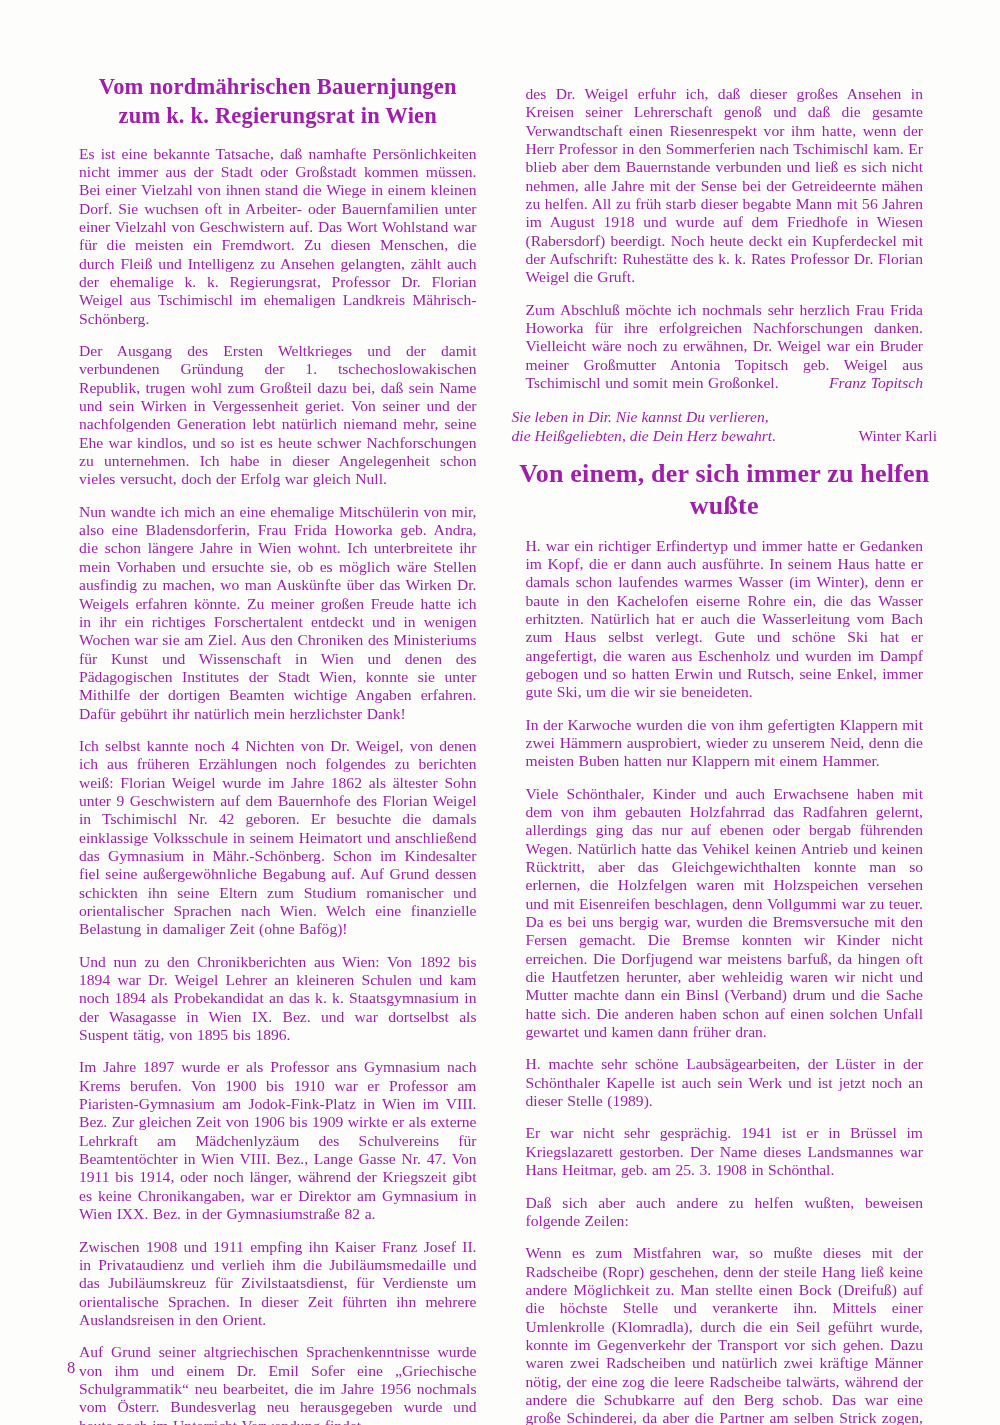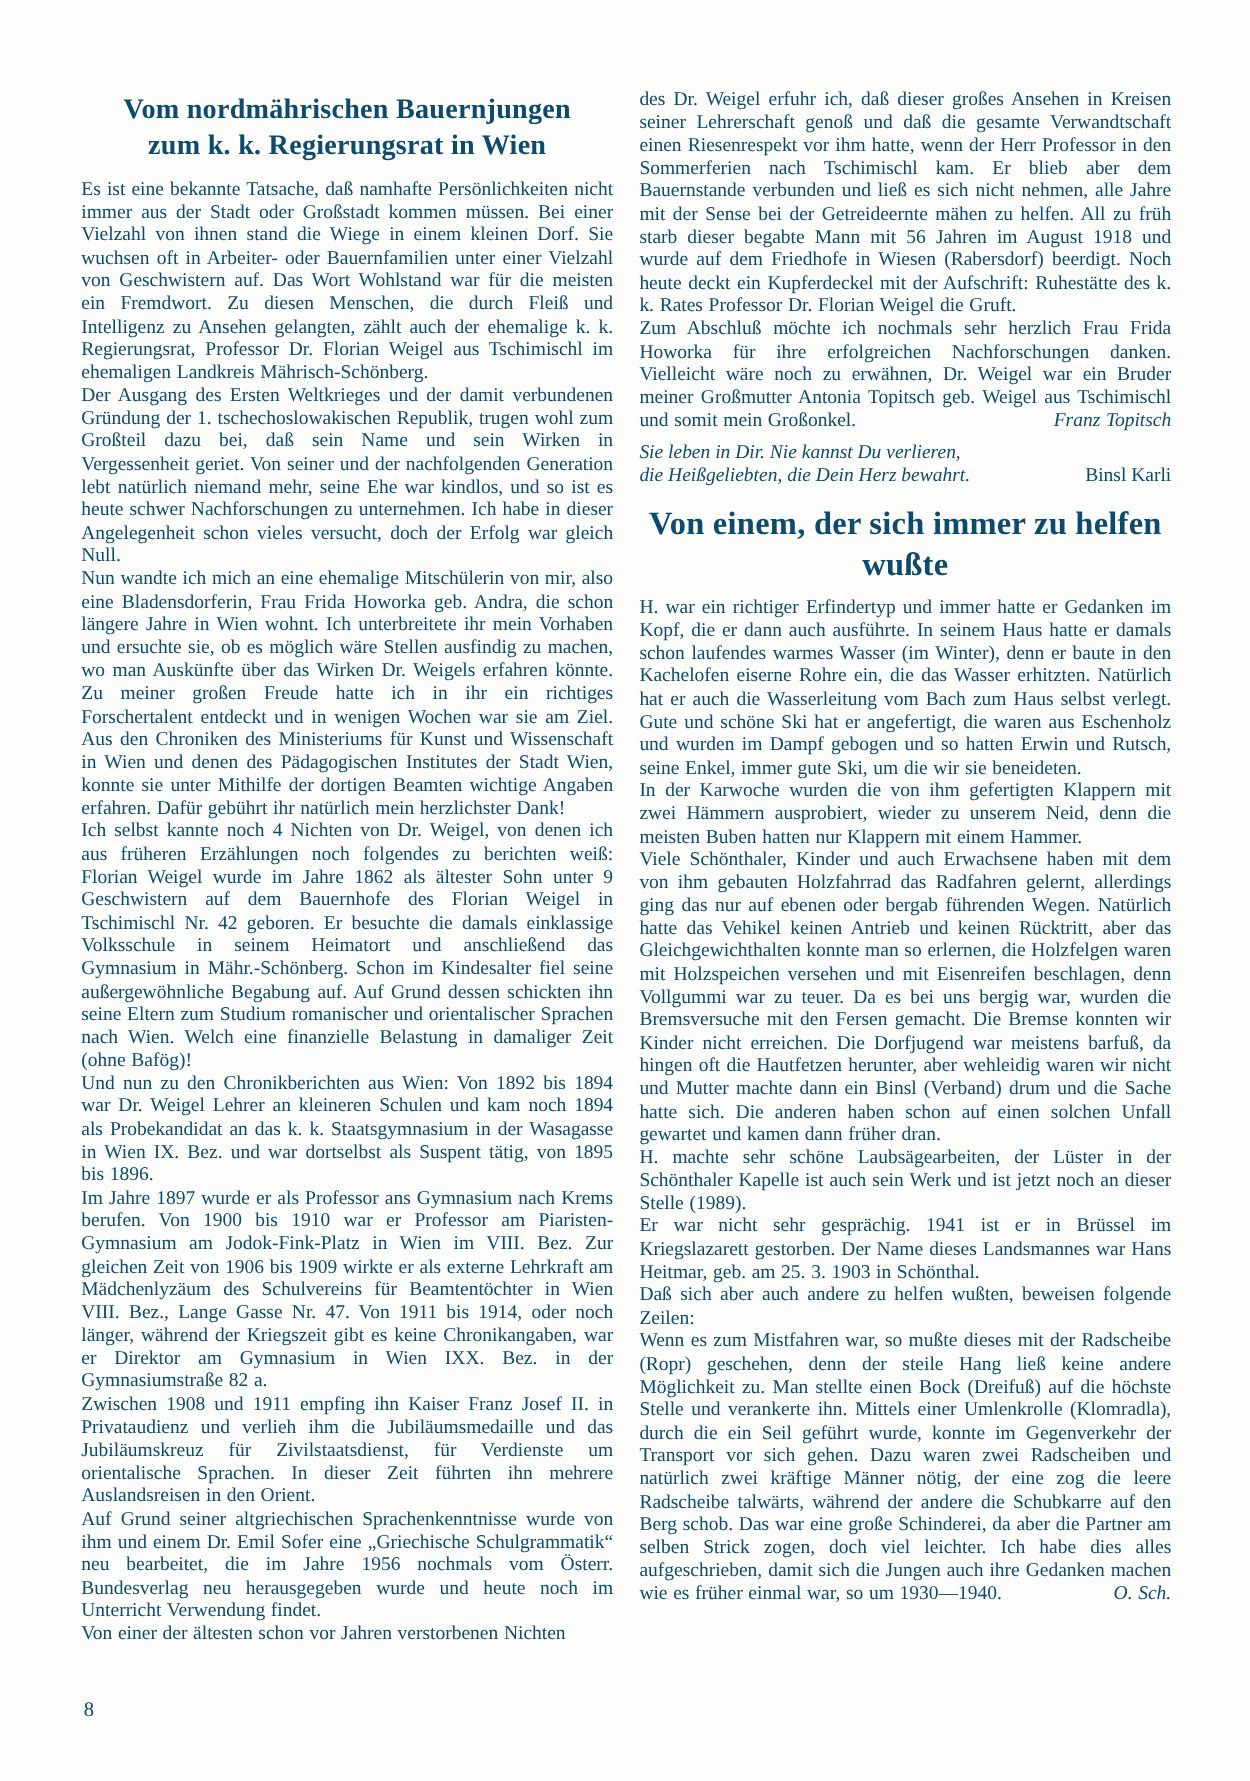--- a/index.html
+++ b/index.html
@@ -3,21 +3,21 @@
 <meta charset="utf-8">
 <style>
   html, body { margin: 0; padding: 0; }
   body { background: #e8e8e6; }
   .sheet {
     position: relative;
     width: 1000px;
     height: 1425px;
     margin: 0 auto;
     background: #fdfdfb;
-    color: #0c4a6e;
+    color: #a21caf;
     font-family: "Liberation Serif", "DejaVu Serif", serif;
     overflow: hidden;
   }
   .columns {
     display: flex;
     gap: 21px;
     padding: 71px 63px 0 65px;
   }
   .col { width: 426px; }
 
@@ -34,21 +34,21 @@
   h2.article-title-2 {
     margin: 13px 0 9px 0;
     font-size: 26px;
     line-height: 1.25;
     font-weight: bold;
     text-align: center;
     letter-spacing: 0.2px;
   }
 
   p.body {
-    margin: 0;
+    margin: 14px;
     font-size: 15.6px;
     line-height: 18.35px;
     text-align: justify;
     word-spacing: 0.04em;
   }
   p.body::after { content: ""; display: block; clear: both; }
 
   .sig {
     float: right;
     font-style: italic;
@@ -100,31 +100,31 @@
       <p class="body">des Dr. Weigel erfuhr ich, daß dieser großes Ansehen in Kreisen seiner Lehrerschaft genoß und daß die gesamte Verwandtschaft einen Riesenrespekt vor ihm hatte, wenn der Herr Professor in den Sommerferien nach Tschimischl kam. Er blieb aber dem Bauernstande verbunden und ließ es sich nicht nehmen, alle Jahre mit der Sense bei der Getreideernte mähen zu helfen. All zu früh starb dieser begabte Mann mit 56 Jahren im August 1918 und wurde auf dem Friedhofe in Wiesen (Rabersdorf) beerdigt. Noch heute deckt ein Kupferdeckel mit der Aufschrift: Ruhestätte des k. k. Rates Professor Dr. Florian Weigel die Gruft.</p>
       <p class="body">
         <span>Zum Abschluß möchte ich nochmals sehr herzlich Frau Frida Howorka für ihre erfolgreichen Nachforschungen danken. Vielleicht wäre noch zu erwähnen, Dr. Weigel war ein Bruder meiner Großmutter Antonia Topitsch geb. Weigel aus Tschimischl und somit mein Großonkel.</span>
         <span class="sig">Franz Topitsch</span>
       </p>
 
       <div class="poem">
         <div class="poem-line">Sie leben in Dir. Nie kannst Du verlieren,</div>
         <div class="poem-line2">
           <span class="poem-line">die Heißgeliebten, die Dein Herz bewahrt.</span>
-          <span class="poem-attr">Binsl Karli</span>
+          <span class="poem-attr">Winter Karli</span>
         </div>
       </div>
 
       <h2 class="article-title-2">Von einem, der sich immer zu helfen wußte</h2>
 
       <p class="body">H. war ein richtiger Erfindertyp und immer hatte er Gedanken im Kopf, die er dann auch ausführte. In seinem Haus hatte er damals schon laufendes warmes Wasser (im Winter), denn er baute in den Kachelofen eiserne Rohre ein, die das Wasser erhitzten. Natürlich hat er auch die Wasserleitung vom Bach zum Haus selbst verlegt. Gute und schöne Ski hat er angefertigt, die waren aus Eschenholz und wurden im Dampf gebogen und so hatten Erwin und Rutsch, seine Enkel, immer gute Ski, um die wir sie beneideten.</p>
       <p class="body">In der Karwoche wurden die von ihm gefertigten Klappern mit zwei Hämmern ausprobiert, wieder zu unserem Neid, denn die meisten Buben hatten nur Klappern mit einem Hammer.</p>
       <p class="body">Viele Schönthaler, Kinder und auch Erwachsene haben mit dem von ihm gebauten Holzfahrrad das Radfahren gelernt, allerdings ging das nur auf ebenen oder bergab führenden Wegen. Natürlich hatte das Vehikel keinen Antrieb und keinen Rücktritt, aber das Gleichgewichthalten konnte man so erlernen, die Holzfelgen waren mit Holzspeichen versehen und mit Eisenreifen beschlagen, denn Vollgummi war zu teuer. Da es bei uns bergig war, wurden die Bremsversuche mit den Fersen gemacht. Die Bremse konnten wir Kinder nicht erreichen. Die Dorfjugend war meistens barfuß, da hingen oft die Hautfetzen herunter, aber wehleidig waren wir nicht und Mutter machte dann ein Binsl (Verband) drum und die Sache hatte sich. Die anderen haben schon auf einen solchen Unfall gewartet und kamen dann früher dran.</p>
       <p class="body">H. machte sehr schöne Laubsägearbeiten, der Lüster in der Schönthaler Kapelle ist auch sein Werk und ist jetzt noch an dieser Stelle (1989).</p>
-      <p class="body">Er war nicht sehr gesprächig. 1941 ist er in Brüssel im Kriegslazarett gestorben. Der Name dieses Landsmannes war Hans Heitmar, geb. am 25. 3. 1903 in Schönthal.</p>
+      <p class="body">Er war nicht sehr gesprächig. 1941 ist er in Brüssel im Kriegslazarett gestorben. Der Name dieses Landsmannes war Hans Heitmar, geb. am 25. 3. 1908 in Schönthal.</p>
       <p class="body">Daß sich aber auch andere zu helfen wußten, beweisen folgende Zeilen:</p>
       <p class="body">
         <span>Wenn es zum Mistfahren war, so mußte dieses mit der Radscheibe (Ropr) geschehen, denn der steile Hang ließ keine andere Möglichkeit zu. Man stellte einen Bock (Dreifuß) auf die höchste Stelle und verankerte ihn. Mittels einer Umlenkrolle (Klomradla), durch die ein Seil geführt wurde, konnte im Gegenverkehr der Transport vor sich gehen. Dazu waren zwei Radscheiben und natürlich zwei kräftige Männer nötig, der eine zog die leere Radscheibe talwärts, während der andere die Schubkarre auf den Berg schob. Das war eine große Schinderei, da aber die Partner am selben Strick zogen, doch viel leichter. Ich habe dies alles aufgeschrieben, damit sich die Jungen auch ihre Gedanken machen wie es früher einmal war, so um 1930—1940.</span>
         <span class="sig">O. Sch.</span>
       </p>
     </div>
 
   </div>
 
   <div class="pageno">8</div>

